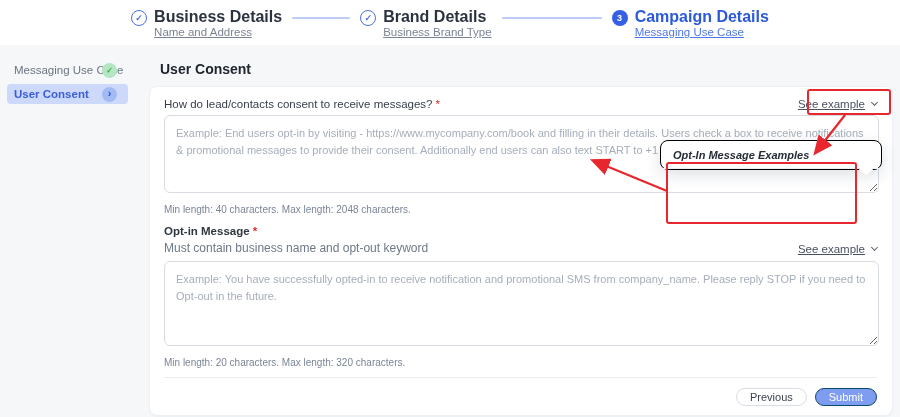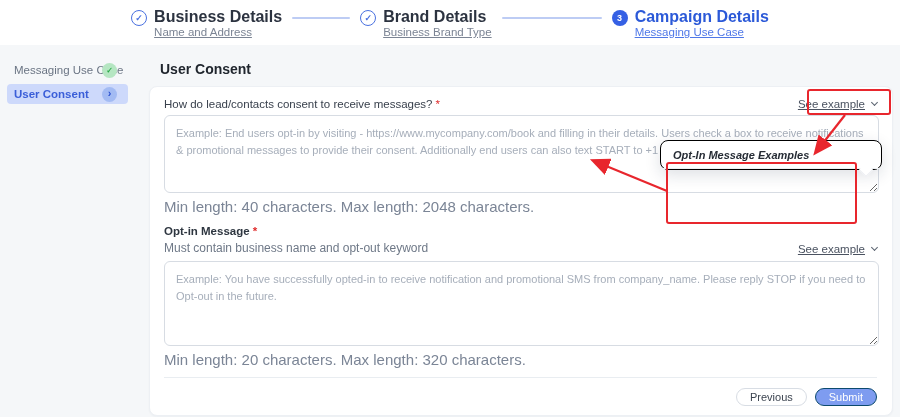--- a/index.html
+++ b/index.html
@@ -38,21 +38,21 @@
   .field-head { display:flex; justify-content:space-between; align-items:center; margin-bottom:5px; }
   .field-label { font-size:11.5px; color:#39414d; }
   .req { color:#e02b2b; margin-left:3px; }
   .see-example { display:inline-flex; align-items:center; font-size:11.5px; color:#4a5260; text-decoration:underline; cursor:pointer; background:none; border:none; font-family:inherit; }
   .chev-down { width:5px; height:5px; border-right:1.4px solid #5b6470; border-bottom:1.4px solid #5b6470; transform:rotate(45deg); margin-left:7px; margin-top:-3px; }
 
   textarea { width:715px; border:1px solid #d7dce3; border-radius:6px; padding:9px 11px; font-family:"Liberation Sans", sans-serif; font-size:11px; line-height:1.5; color:#333a44; resize:vertical; }
   textarea::placeholder { color:#a6aeba; }
   .ta1 { height:78px; }
   .ta2 { height:85px; }
-  .helper { font-size:15px; color:#7b8596; margin-top:1px; }
+  .helper { font-size:10px; color:#7b8596; margin-top:7px; }
 
   .optin-head { display:flex; justify-content:space-between; align-items:flex-end; margin-top:10px; margin-bottom:6px; }
   .optin-label { font-size:11.5px; font-weight:bold; color:#2e3640; }
   .optin-sub { font-size:12px; color:#6e7887; margin-top:4px; }
 
   .divider { height:1px; background:#e9edf1; margin-top:9px; }
   .actions { display:flex; justify-content:flex-end; gap:8px; padding-top:10px; }
   .btn { font-family:inherit; font-size:11px; border-radius:10px; padding:2px 13px; cursor:pointer; }
   .btn-prev { background:#ffffff; border:1px solid #d8dde4; color:#3c4450; }
   .btn-submit { background:#7e9cf0; border:1px solid #0c4a6e; color:#ffffff; }

